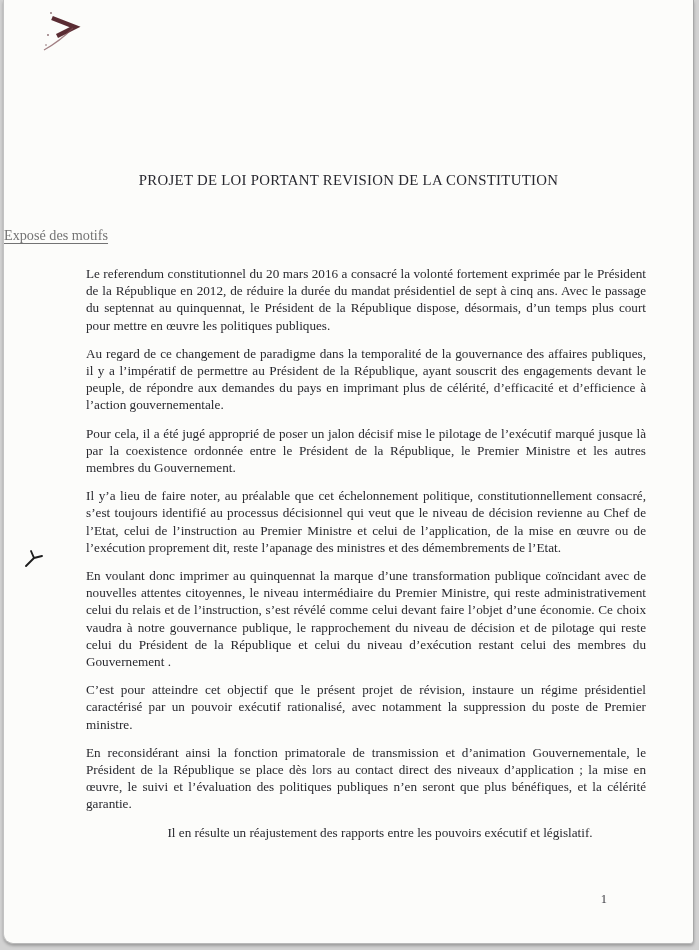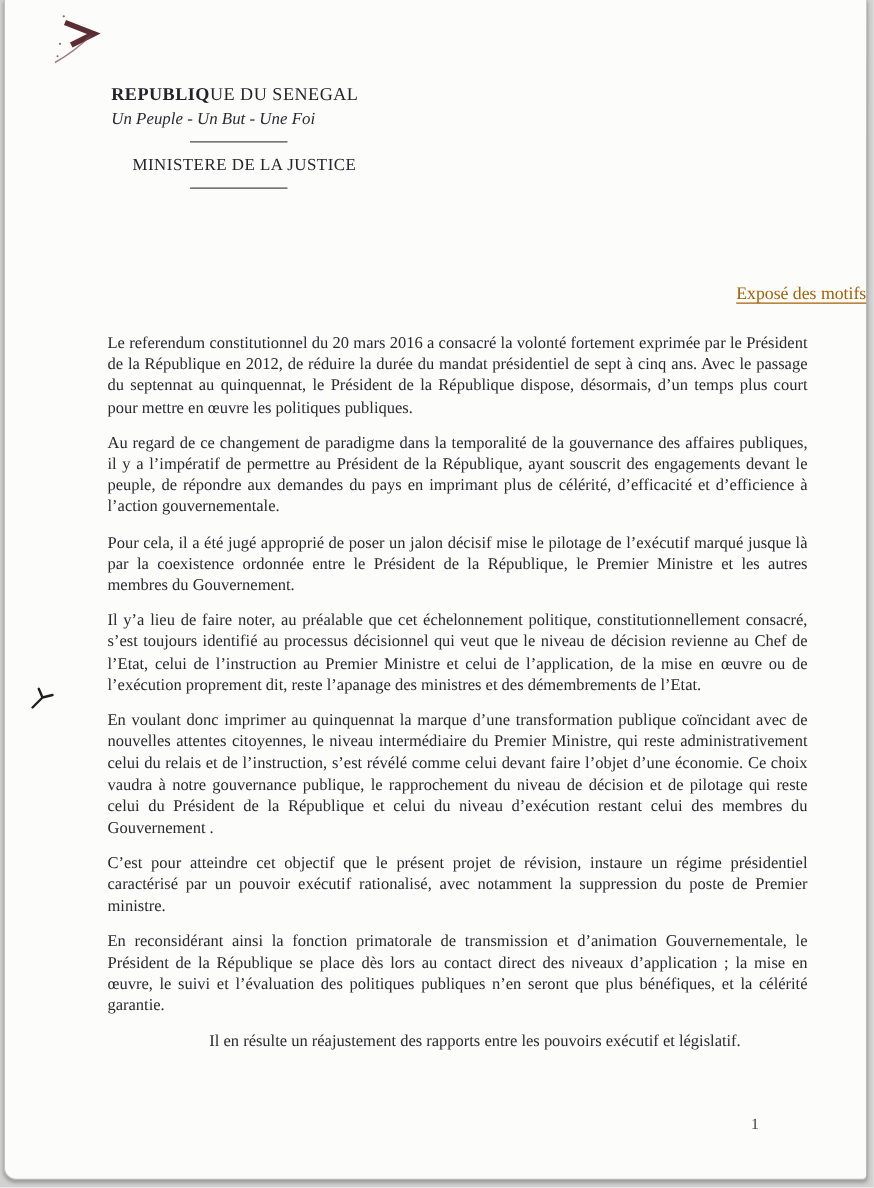--- a/index.html
+++ b/index.html
@@ -45,21 +45,21 @@
   .ministry{
     font-size:13.5px;letter-spacing:.4px;margin:10px 0 0 17px;color:#26262e;
   }
   .doc-title{
     position:absolute;top:172px;left:0;width:100%;
     text-align:center;font-size:14.8px;letter-spacing:.3px;
     color:#27272e;white-space:nowrap;
   }
   .doc-subtitle{
     position:absolute;top:227px;left:0;width:100%;
-    text-align:right;font-size:14.2px;color:#a16207;
+    text-align:left;font-size:14.2px;color:#737373;
   }
   .doc-subtitle span{
     text-decoration:underline;
     text-underline-offset:3px;
   }
   .body-text{
     position:absolute;top:265px;left:82px;width:560px;
     font-size:13.2px;line-height:17.2px;
     text-align:justify;
     color:#29292f;
@@ -83,28 +83,22 @@
     <path d="M6 42 Q 22 33 35 20" fill="none" stroke="#7a4a50" stroke-width="1.2" opacity="0.7"></path>
     <circle cx="13" cy="5" r="0.9" fill="#8a6a6e"></circle>
     <circle cx="10" cy="27" r="0.9" fill="#8a6a6e"></circle>
     <circle cx="8" cy="37" r="0.8" fill="#8a6a6e"></circle>
   </svg>
 
   <svg class="margin-tick" viewBox="0 0 20 20">
     <path d="M2 17 Q 7 12 10 9 M10 9 L7 2 M10 9 L18 7" fill="none" stroke="#1d1d1d" stroke-width="1.9" stroke-linecap="round"></path>
   </svg>
 
-  <div class="header">
-    <div class="republic"><span class="b">REPUBLIQ</span><span>UE DU SENEGAL</span></div>
-    <div class="motto">Un Peuple - Un But - Une Foi</div>
-    <div class="rule"></div>
-    <div class="ministry">MINISTERE DE LA JUSTICE</div>
-    <div class="rule"></div>
-  </div>
 
+  <div class="doc-title">PROJET DE LOI PORTANT REVISION DE LA CONSTITUTION</div>
 
   <div class="doc-subtitle"><span>Exposé des motifs</span></div>
 
   <div class="body-text">
     <p>Le referendum constitutionnel du 20 mars 2016 a consacré la volonté fortement exprimée par le Président de la République en 2012, de réduire la durée du mandat présidentiel de sept à cinq ans. Avec le passage du septennat au quinquennat, le Président de la République dispose, désormais, d’un temps plus court pour mettre en œuvre les politiques publiques.</p>
     <p>Au regard de ce changement de paradigme dans la temporalité de la gouvernance des affaires publiques, il y a l’impératif de permettre au Président de la République, ayant souscrit des engagements devant le peuple, de répondre aux demandes du pays en imprimant plus de célérité, d’efficacité et d’efficience à l’action gouvernementale.</p>
     <p>Pour cela, il a été jugé approprié de poser un jalon décisif mise le pilotage de l’exécutif marqué jusque là par la coexistence ordonnée entre le Président de la République, le Premier Ministre et les autres membres du Gouvernement.</p>
     <p>Il y’a lieu de faire noter, au préalable que cet échelonnement politique, constitutionnellement consacré, s’est toujours identifié au processus décisionnel qui veut que le niveau de décision revienne au Chef de l’Etat, celui de l’instruction au Premier Ministre et celui de l’application, de la mise en œuvre ou de l’exécution proprement dit, reste l’apanage des ministres et des démembrements de l’Etat.</p>
     <p>En voulant donc imprimer au quinquennat la marque d’une transformation publique coïncidant avec de nouvelles attentes citoyennes, le niveau intermédiaire du Premier Ministre, qui reste administrativement celui du relais et de l’instruction, s’est révélé comme celui devant faire l’objet d’une économie. Ce choix vaudra à notre gouvernance publique, le rapprochement du niveau de décision et de pilotage qui reste celui du Président de la République et celui du niveau d’exécution restant celui des membres du Gouvernement .</p>
     <p>C’est pour atteindre cet objectif que le présent projet de révision,  instaure un régime présidentiel caractérisé par un pouvoir exécutif rationalisé, avec notamment la suppression du poste de Premier ministre.</p>

